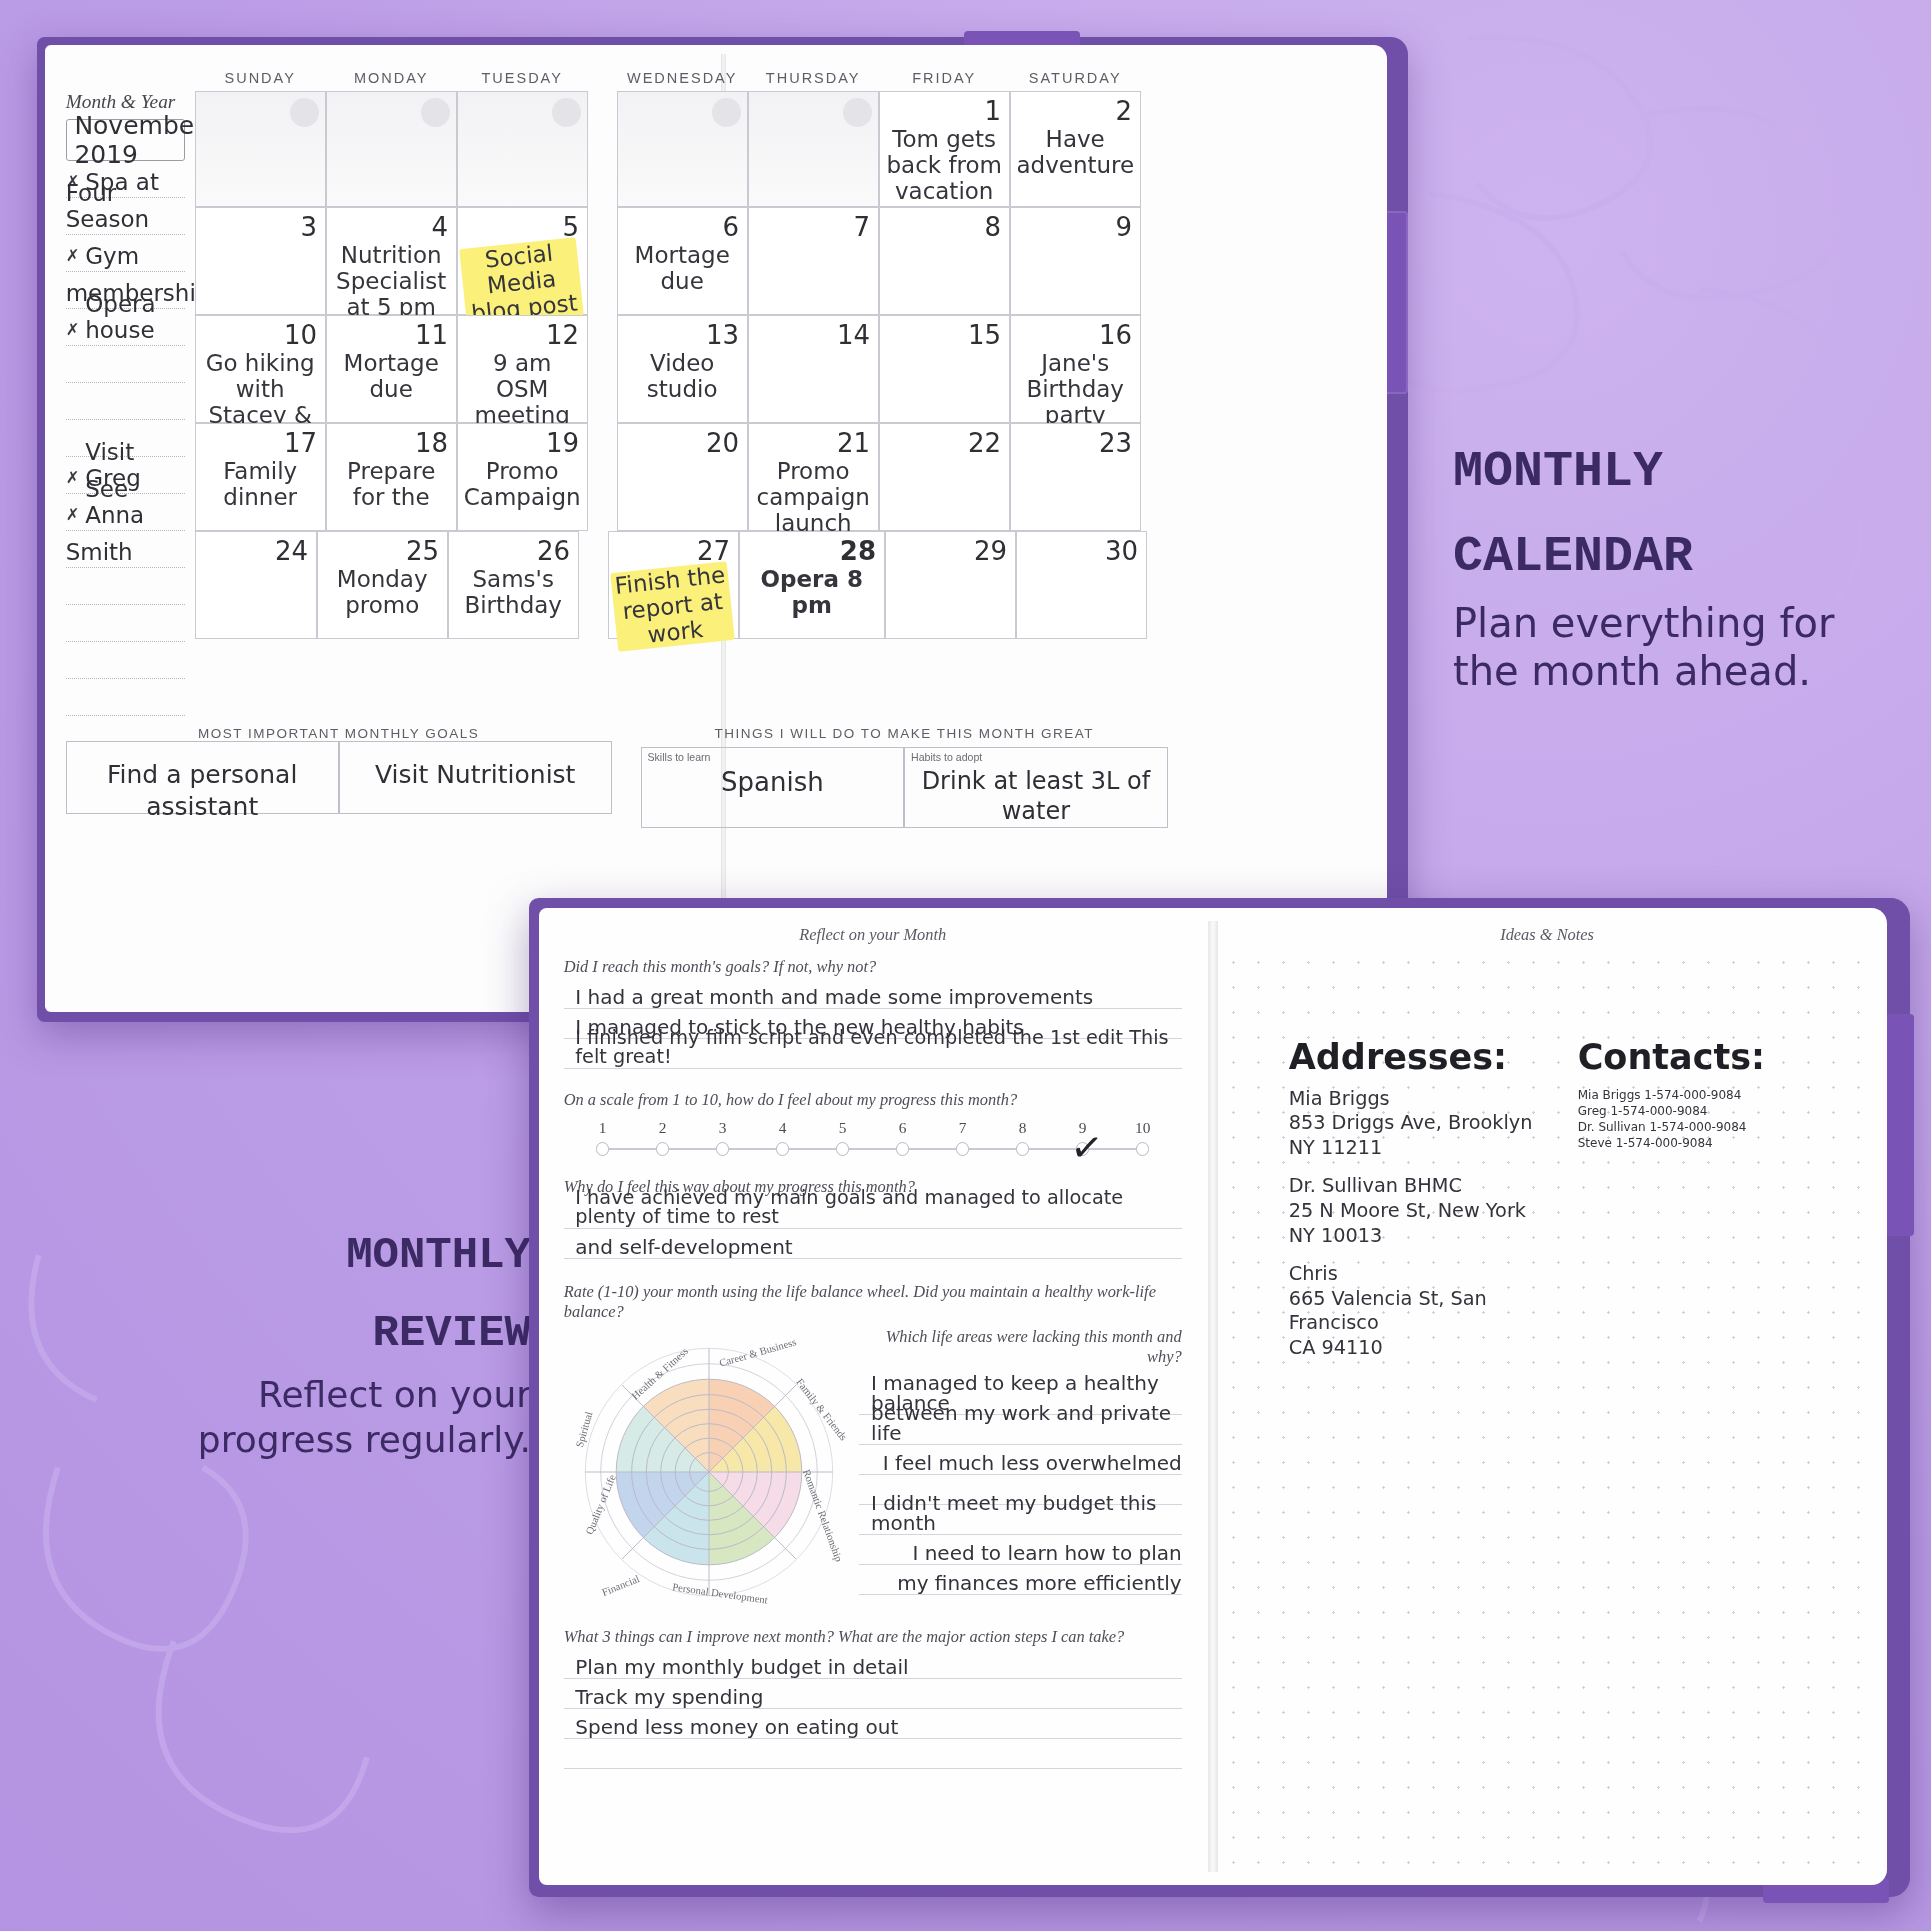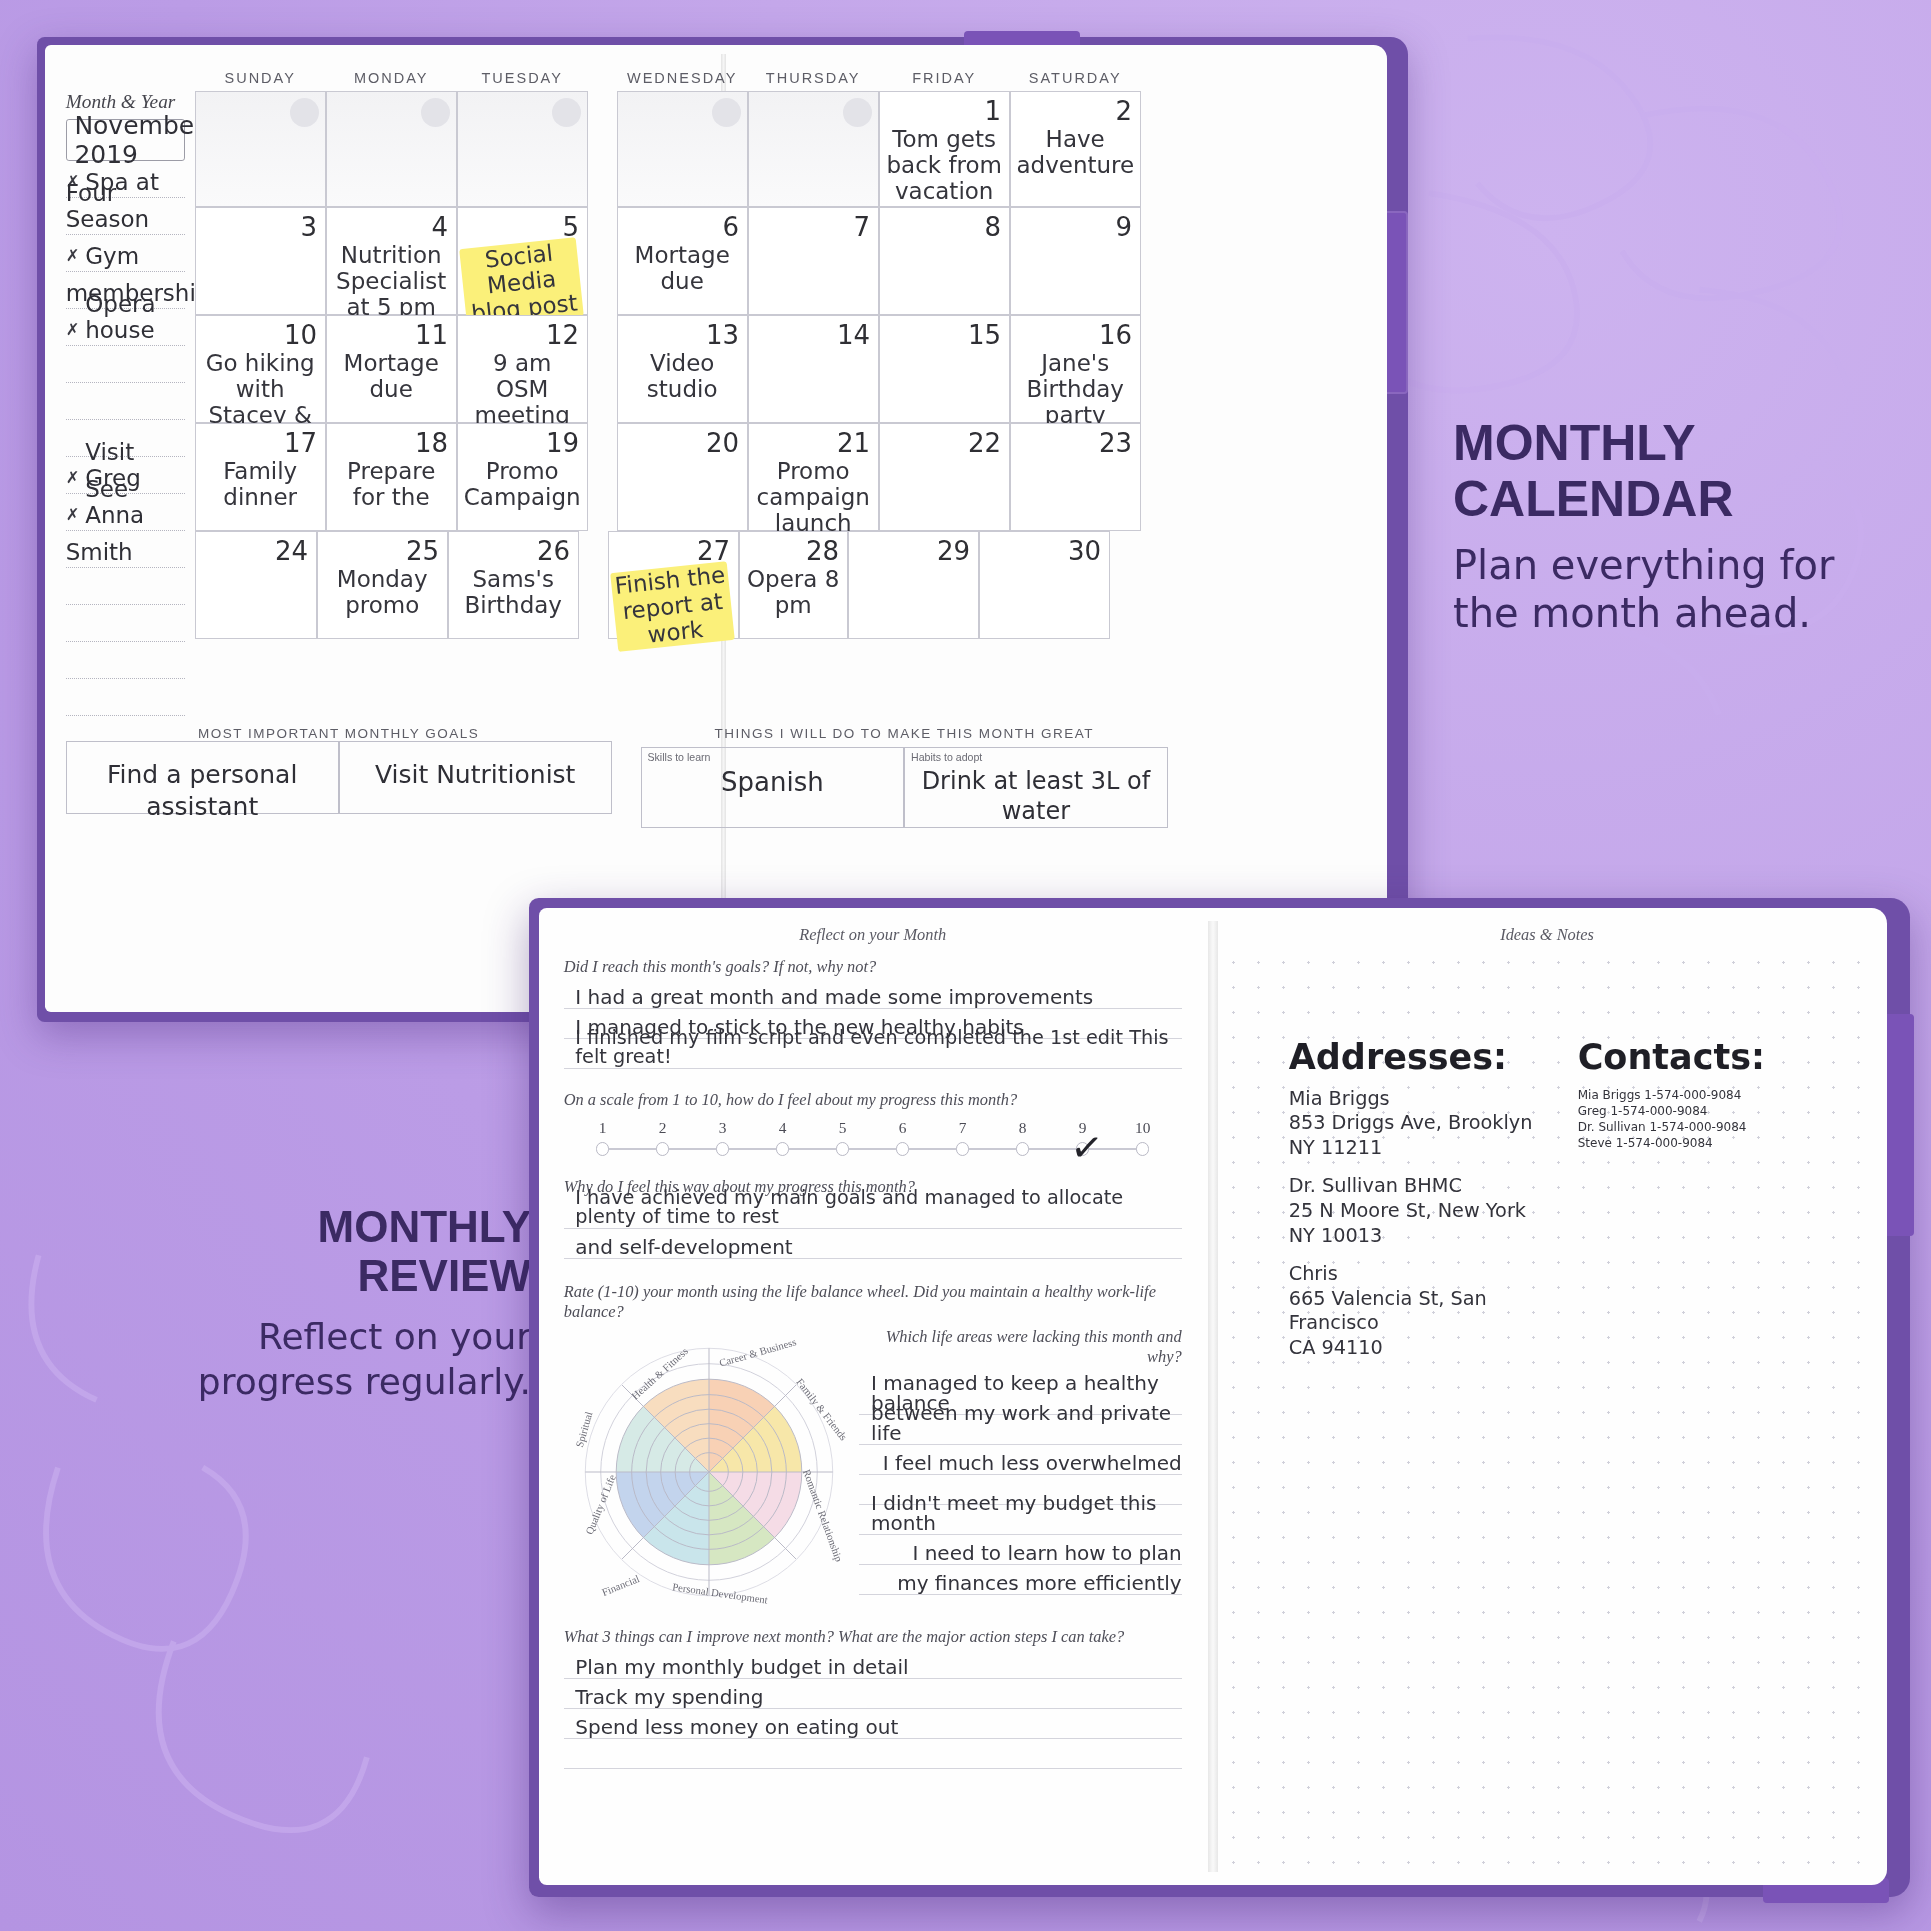--- a/index.html
+++ b/index.html
@@ -89,22 +89,22 @@
 
   .goals-title { text-align:center; font-size:13.5px; letter-spacing:1.5px; color:#5d5d66; }
   .goal-box { border:1px solid #bfbfca; }
   .goal-text { font-size:22px; font-family:"DejaVu Sans", sans-serif; color:#2f2f36; line-height:1.25; }
 
   
   .mini-label { font-size:10.6px; color:#6b6b74; padding:2.9px 5.8px; }
 
   
   .caption-title {
-    font-family:Liberation Sans, sans-serif; font-weight:bold;
-    color:#3b2a63; line-height:1.12;
+    font-family:Liberation Mono, monospace; font-weight:bold;
+    color:#3b2a63; line-height:1.12;margin-top:29px;
   }
   .caption-sub { font-family:"DejaVu Sans", sans-serif; color:#3b2a63; }
 
   
   #review-book {
     position:absolute; left:529px; top:898px; width:1381px; height:999px;
   }
   .rv-shadow {
     position:absolute; inset:0; border-radius:9.7px 19.3px 19.3px 9.7px;
     background:#6f4fa8; box-shadow:0 15.4px 44px rgba(60,30,110,.38);
@@ -357,21 +357,21 @@
               </div>
               <div class="cell" style="width: 131px; height: 108px;">
                 <div class="num">26</div>
                 <div class="txt">Sams's Birthday</div>
               </div>
               <div style="width: 29px;"></div>
               <div class="cell" style="width: 131px; height: 108px;">
                 <div class="num">27</div>
                 <div class="txt"><span class="hl tilt">Finish the report at work</span></div>
               </div>
-              <div class="cell" style="width: 109px; height: 108px;">
+              <div class="cell" style="width: 146px; height: 108px; font-weight: bold;">
                 <div class="num">28</div>
                 <div class="txt">Opera 8 pm</div>
               </div>
               <div class="cell" style="width: 131px; height: 108px;">
                 <div class="num">29</div>
               </div>
               <div class="cell" style="width: 131px; height: 108px; padding-left: 44px;">
                 <div class="num">30</div>
               </div>
             </div>

